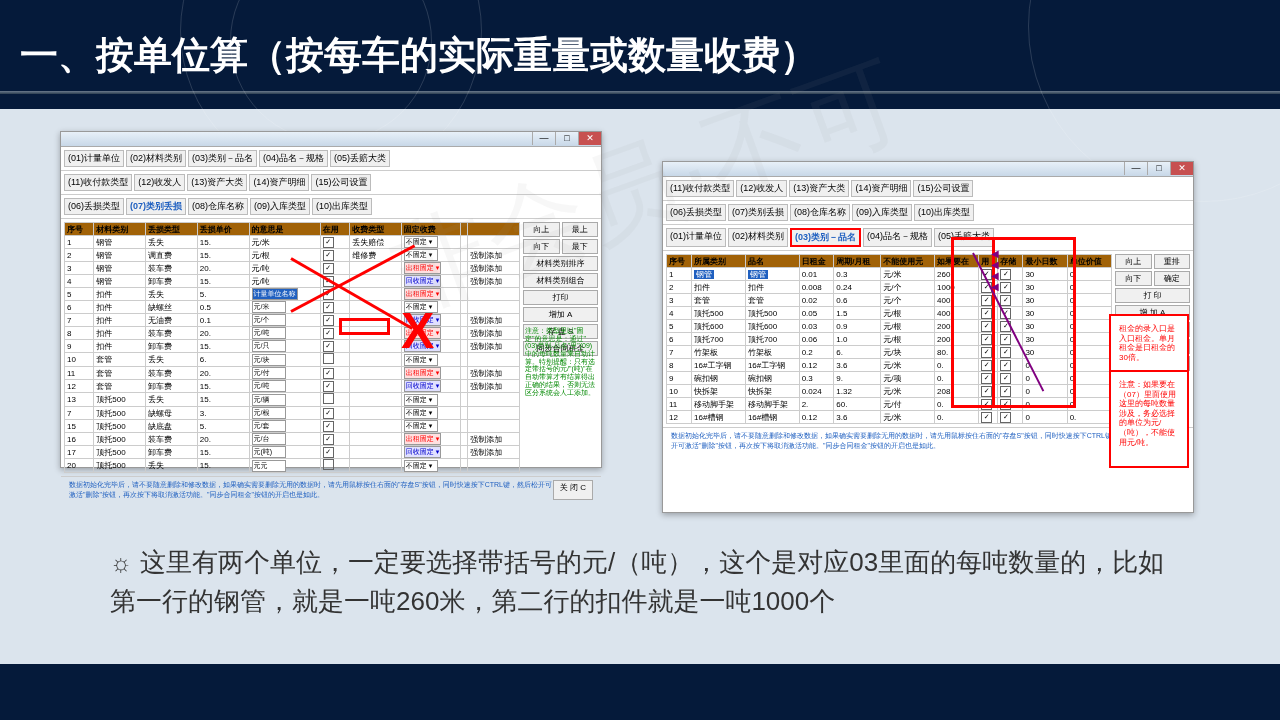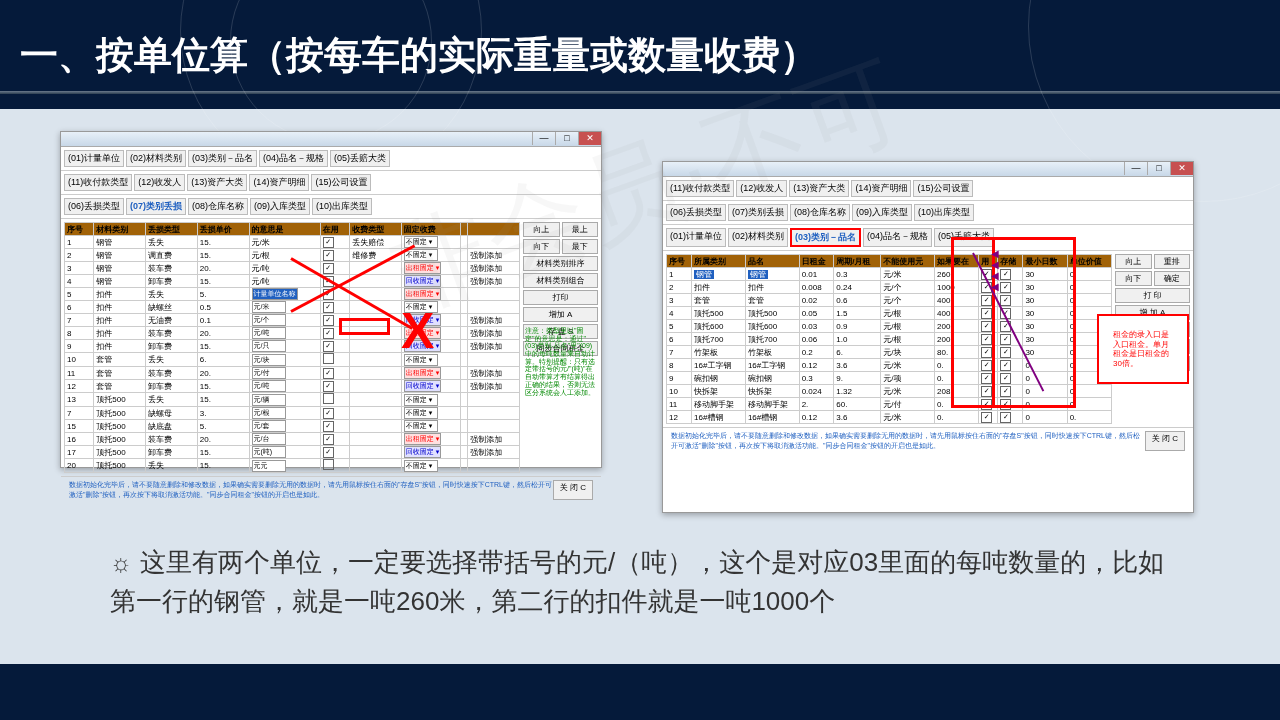--- a/index.html
+++ b/index.html
@@ -36,21 +36,21 @@
 .check{display:inline-block;width:9px;height:9px;border:1px solid #666;text-align:center;font-size:7px;line-height:8px}
 .annotX{position:absolute;color:red;font-size:50px;font-weight:bold;font-family:Arial}
 .annotbox{position:absolute;border:3px solid red}
 .annotline{position:absolute;background:red;height:3px;transform-origin:left center}
 .footer{padding:3px 8px;font-size:8px;color:#2060c0;border-top:1px solid #ccc;display:flex;justify-content:flex-start}
 .footer .closebtn{border:1px solid #aaa;padding:1px 6px;background:#f0f0f0;color:#000}
 .note{font-size:26px;color:#333;line-height:1.5;padding:0 50px}
 .note .sun{font-size:24px;margin-right:8px}
 .greentext{color:#080;font-size:7px}
 .watermark{position:absolute;font-size:100px;color:rgba(150,150,150,.08);transform:rotate(-20deg);pointer-events:none;z-index:5}
-.redcallout{position:absolute;border:2px solid red;background:#fff;font-size:8px;color:red;padding:14px;line-height:1.2}
+.redcallout{position:absolute;border:2px solid red;background:#fff;font-size:8px;color:red;padding:8px;line-height:1.2}
 </style>
 </head>
 <body>
 
 <div class="deco deco1"></div>
 <div class="deco deco2"></div>
 <div class="deco deco3"></div>
 
 <div class="title">一、按单位算（按每车的实际重量或数量收费）</div>
 <div class="hr"></div>
@@ -574,20 +574,21 @@
       </div>
       <div class="footer">
         <span style="flex:1;font-size:7px">数据初始化完毕后，请不要随意删除和修改数据，如果确实需要删除无用的数据时，请先用鼠标按住右面的"存盘S"按钮，同时快速按下CTRL键，然后松开可激活"删除"按钮，再次按下将取消激活功能。"同步合同租金"按钮的开启也是如此。</span>
         <span class="closebtn">关 闭 C</span>
       </div>
 
       <div class="annotbox" style="top:75px;left:288px;width:38px;height:165px"></div>
       <div class="annotbox" style="top:75px;left:329px;width:78px;height:165px"></div>
       <div class="annotline" style="background:purple;top:90px;left:310px;width:155px;height:2px;transform:rotate(63deg)"></div>
       <div class="redcallout" style="top:152px;right:4px;width:60px">租金的录入口是入口租金。单月租金是日租金的30倍。</div>
+      <div class="redcallout" style="top:208px;right:4px;width:60px;height:78px">注意：如果要在（07）里面使用这里的每吨数量涉及，务必选择的单位为元/（吨），不能使用元/吨。</div>
       <div style="position:absolute;top:86px;left:328px">
         <div style="color:purple;font-size:10px;line-height:11px">◀<br>◀<br>◀<br>◀</div>
       </div>
     </div>
   </div>
 
   <div class="note">
     <span class="sun">☼</span><span>这里有两个单位，一定要选择带括号的元/（吨），这个是对应03里面的每吨数量的，比如第一行的钢管，就是一吨260米，第二行的扣件就是一吨1000个</span>
   </div>
 

